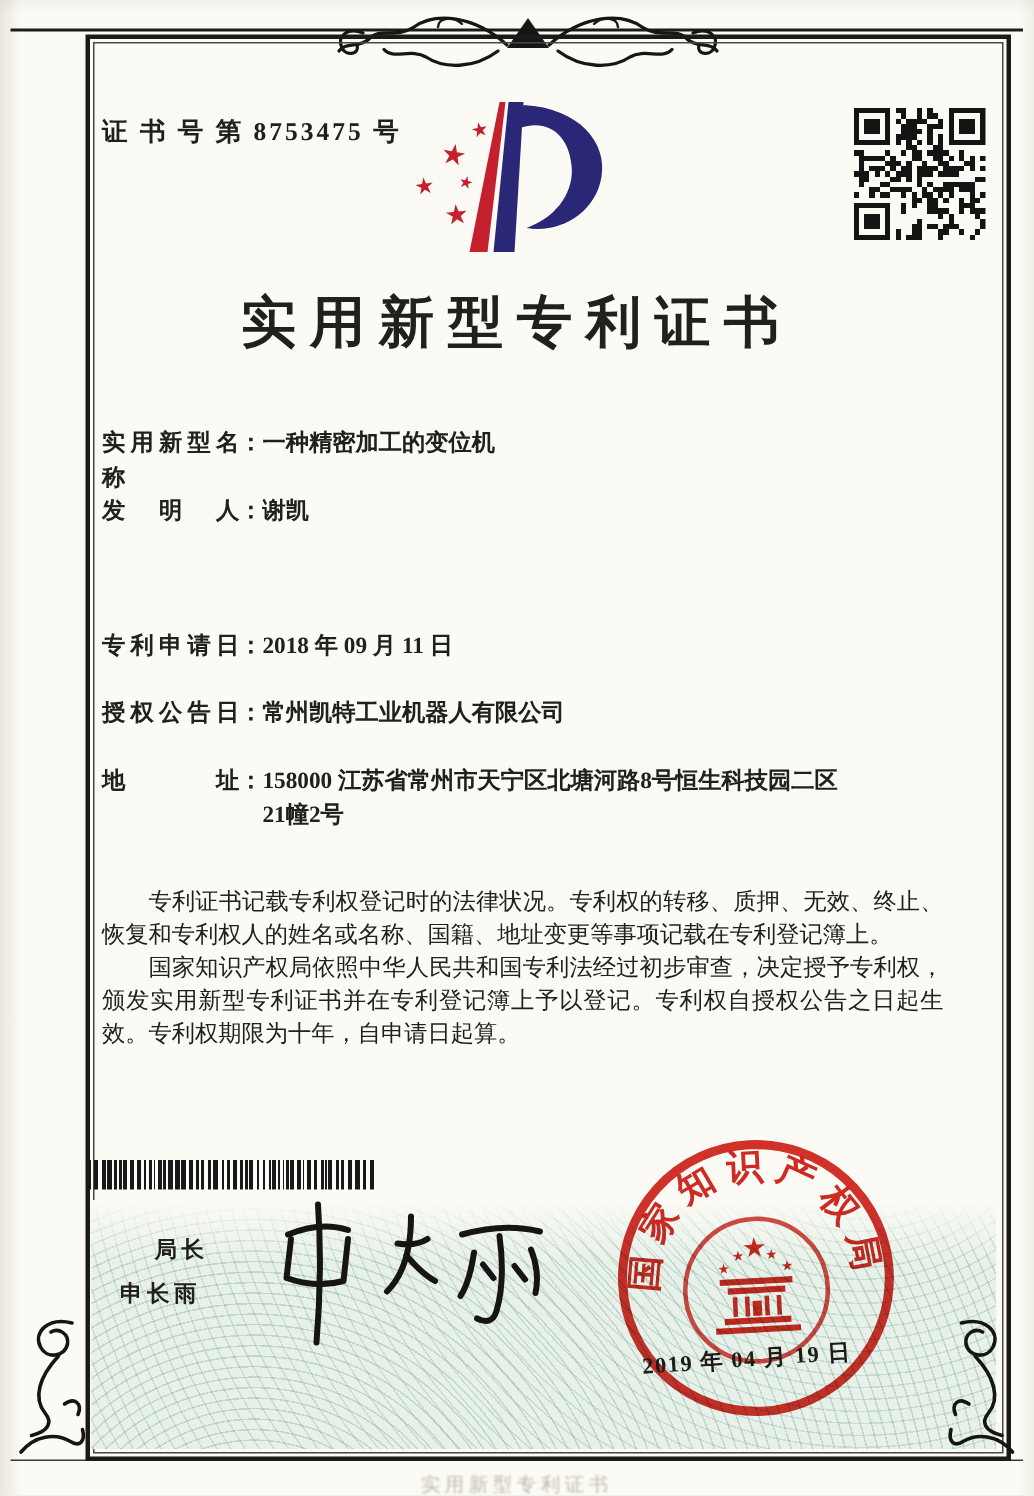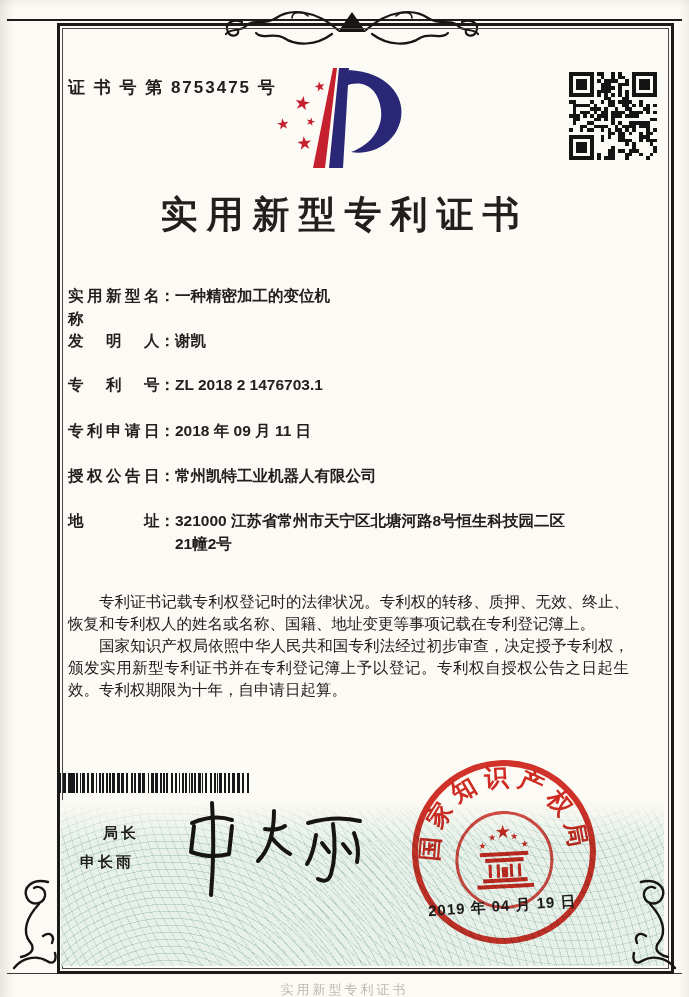--- a/index.html
+++ b/index.html
@@ -4,21 +4,21 @@
 <style>
   html,body{margin:0;padding:0;background:#e9e7e2;}
   .page{
     position:relative;width:689px;height:997px;margin:0 auto;
     background:
       linear-gradient(90deg, rgba(60,50,40,.10) 0, rgba(60,50,40,0) 14px),
       linear-gradient(270deg, rgba(60,50,40,.06) 0, rgba(60,50,40,0) 10px),
       linear-gradient(180deg, rgba(60,50,40,.05) 0, rgba(60,50,40,0) 8px),
       #fcfaf4;
     overflow:hidden;
-    font-family:Liberation Sans, sans-serif;
+    font-family:Liberation Serif, serif;
     color:#22201e;
   }
   
   .outer-line-top{position:absolute;left:7px;right:7px;top:19px;height:2px;background:#1d1c1a;}
   .outer-line-bottom{position:absolute;left:7px;right:7px;top:973px;height:1px;background:#3a3836;}
   
   .frame{position:absolute;left:57px;top:23px;width:611px;height:945px;border:3px solid #1b1a18;}
   .frame-inner{position:absolute;inset:2px;border:1px solid #4a4845;}
   
   .band{
@@ -417,31 +417,28 @@
     </svg>
 
   <div class="title">实用新型专利证书</div>
 
   <div class="row r1">
     <span class="lbl">实用新型名称</span><span class="colon">：</span><span class="val">一种精密加工的变位机</span>
   </div>
   <div class="row r2">
     <span class="lbl">发明人</span><span class="colon">：</span><span class="val">谢凯</span>
   </div>
-  <div class="row r3">
-    <span class="lbl">专利号</span><span class="colon">：</span><span class="val">ZL 2018 2 1476703.1</span>
-  </div>
   <div class="row r4">
     <span class="lbl">专利申请日</span><span class="colon">：</span><span class="val">2018 年 09 月 11 日</span>
   </div>
   <div class="row r5">
     <span class="lbl">授权公告日</span><span class="colon">：</span><span class="val">常州凯特工业机器人有限公司</span>
   </div>
   <div class="row r6">
-    <span class="lbl">地址</span><span class="colon">：</span><span class="val"><span>321000 江苏省常州市天宁区北塘河路8号恒生科技园二区</span><br><span>21幢2号</span></span>
+    <span class="lbl">地址</span><span class="colon">：</span><span class="val"><span>158000 江苏省常州市天宁区北塘河路8号恒生科技园二区</span><br><span>21幢2号</span></span>
   </div>
 
   <div class="paras">
     <p>专利证书记载专利权登记时的法律状况。专利权的转移、质押、无效、终止、恢复和专利权人的姓名或名称、国籍、地址变更等事项记载在专利登记簿上。</p>
     <p>国家知识产权局依照中华人民共和国专利法经过初步审查，决定授予专利权，颁发实用新型专利证书并在专利登记簿上予以登记。专利权自授权公告之日起生效。专利权期限为十年，自申请日起算。</p>
   </div>
 
   <svg class="barcode" viewBox="0 0 196 20" preserveAspectRatio="none" shape-rendering="crispEdges">
       <rect x="0.00" y="0" width="2.73" height="20" fill="#18181a"></rect>
       <rect x="4.57" y="0" width="2.98" height="20" fill="#18181a"></rect>

